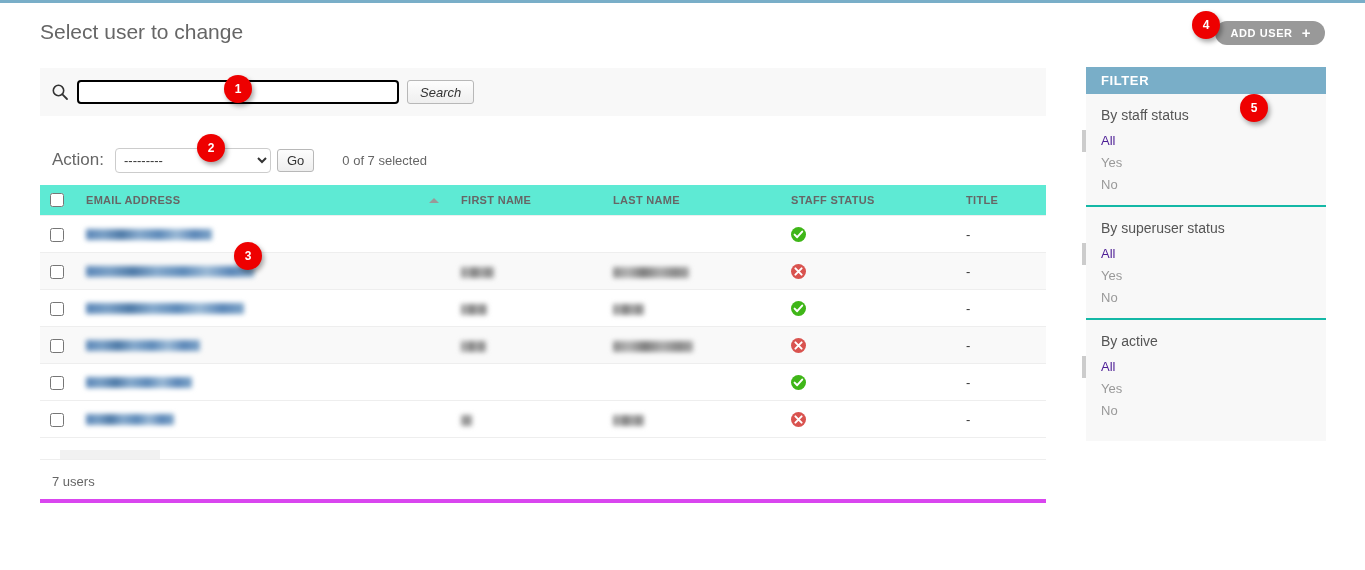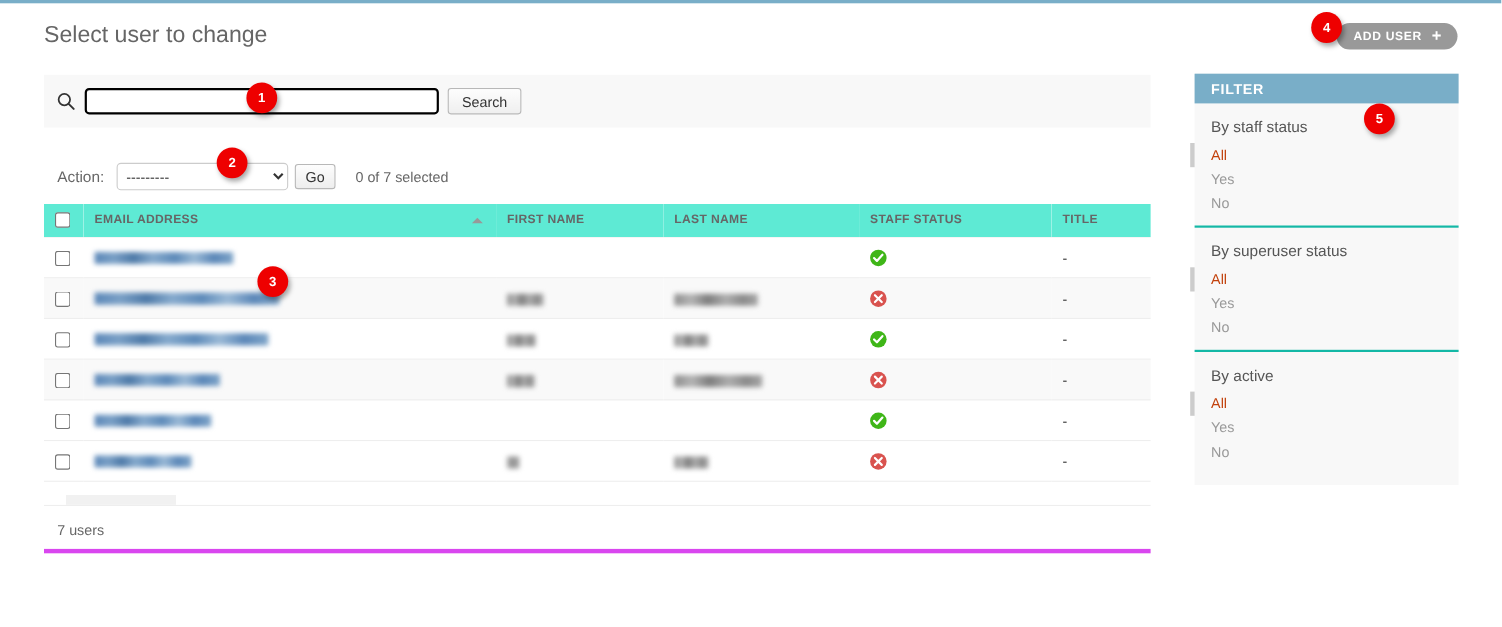--- a/index.html
+++ b/index.html
@@ -63,35 +63,36 @@
     margin-left: 8px;
     height: 24px;
     padding: 2px 12px;
     font-size: 13px;
     font-family: "Liberation Sans", sans-serif;
     background: linear-gradient(#fdfdfd, #efefef);
     border: 1px solid #b8b8b8;
     border-radius: 3px;
     color: #333;
     cursor: pointer;
+    font-style: italic;
   }
 
   
   .actions-row {
     position: absolute;
     left: 0; top: 122px;
     width: 1006px; height: 46px;
     background: #ffffff;
     display: flex;
     align-items: center;
     padding-left: 12px;
     border-bottom: 0;
   }
   .action-label {
-    font-size: 14px;
+    font-size: 17px;
     color: #666;
     margin-right: 11px;
   }
   .action-select {
     width: 156px; height: 25px;
     font-size: 13px;
     font-family: "Liberation Sans", sans-serif;
     border: 1px solid #cccccc;
     border-radius: 4px;
     background: #ffffff;
@@ -104,21 +105,21 @@
     padding: 1px 9px;
     font-size: 13px;
     font-family: "Liberation Sans", sans-serif;
     background: linear-gradient(#fdfdfd, #eeeeee);
     border: 1px solid #b8b8b8;
     border-radius: 3px;
     color: #333;
     cursor: pointer;
   }
   .action-counter {
-    margin-left: 18px;
+    margin-left: 28px;
     font-size: 13px;
     color: #666;
   }
 
   
   .results-wrap {
     position: absolute;
     left: 0; top: 170px;
     width: 1006px;
   }
@@ -284,21 +285,21 @@
   .filter-group ul { list-style: none; margin: 0; padding: 0 0 9px 0; }
   .filter-group li {
     padding: 3px 0 3px 15px;
     font-size: 13px;
     line-height: 16px;
     border-left: 4px solid transparent;
     margin-left: -4px;
   }
   .filter-group li a { text-decoration: none; color: #999999; cursor: pointer; }
   .filter-group li.selected { border-left: 4px solid #cccccc; }
-  .filter-group li.selected a { color: #c2410c; }
+  .filter-group li.selected a { color: #4c1d95; }
 
   
   .marker {
     position: absolute;
     width: 28px; height: 28px;
     border-radius: 50%;
     background: #ee0000;
     color: #ffffff;
     font-size: 12px;
     font-weight: bold;

